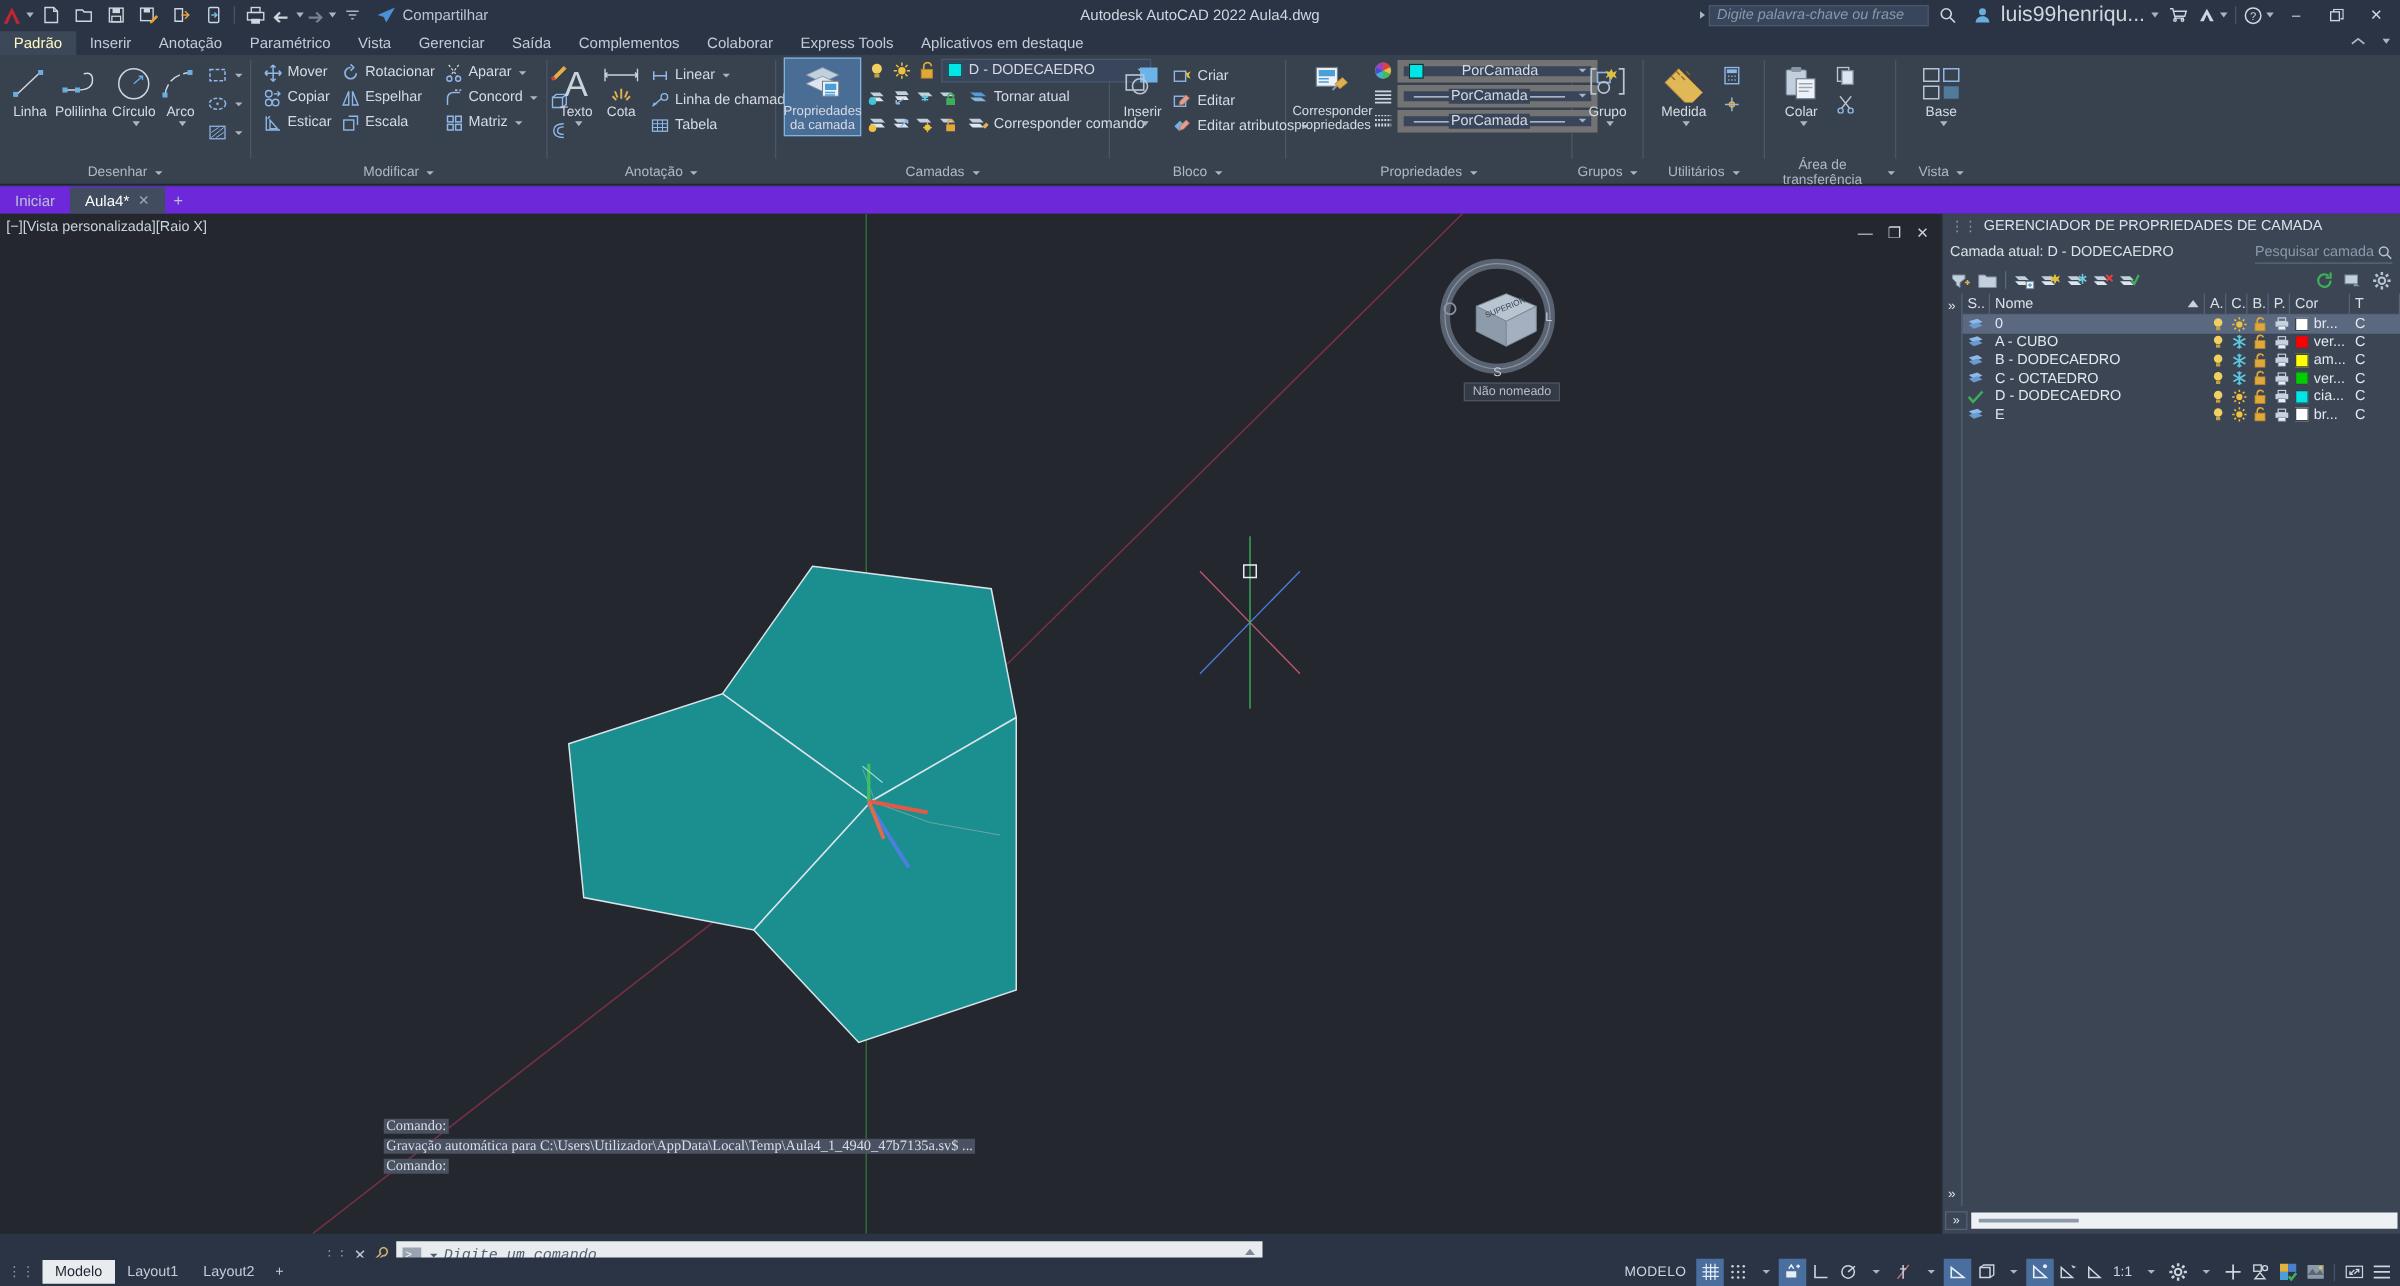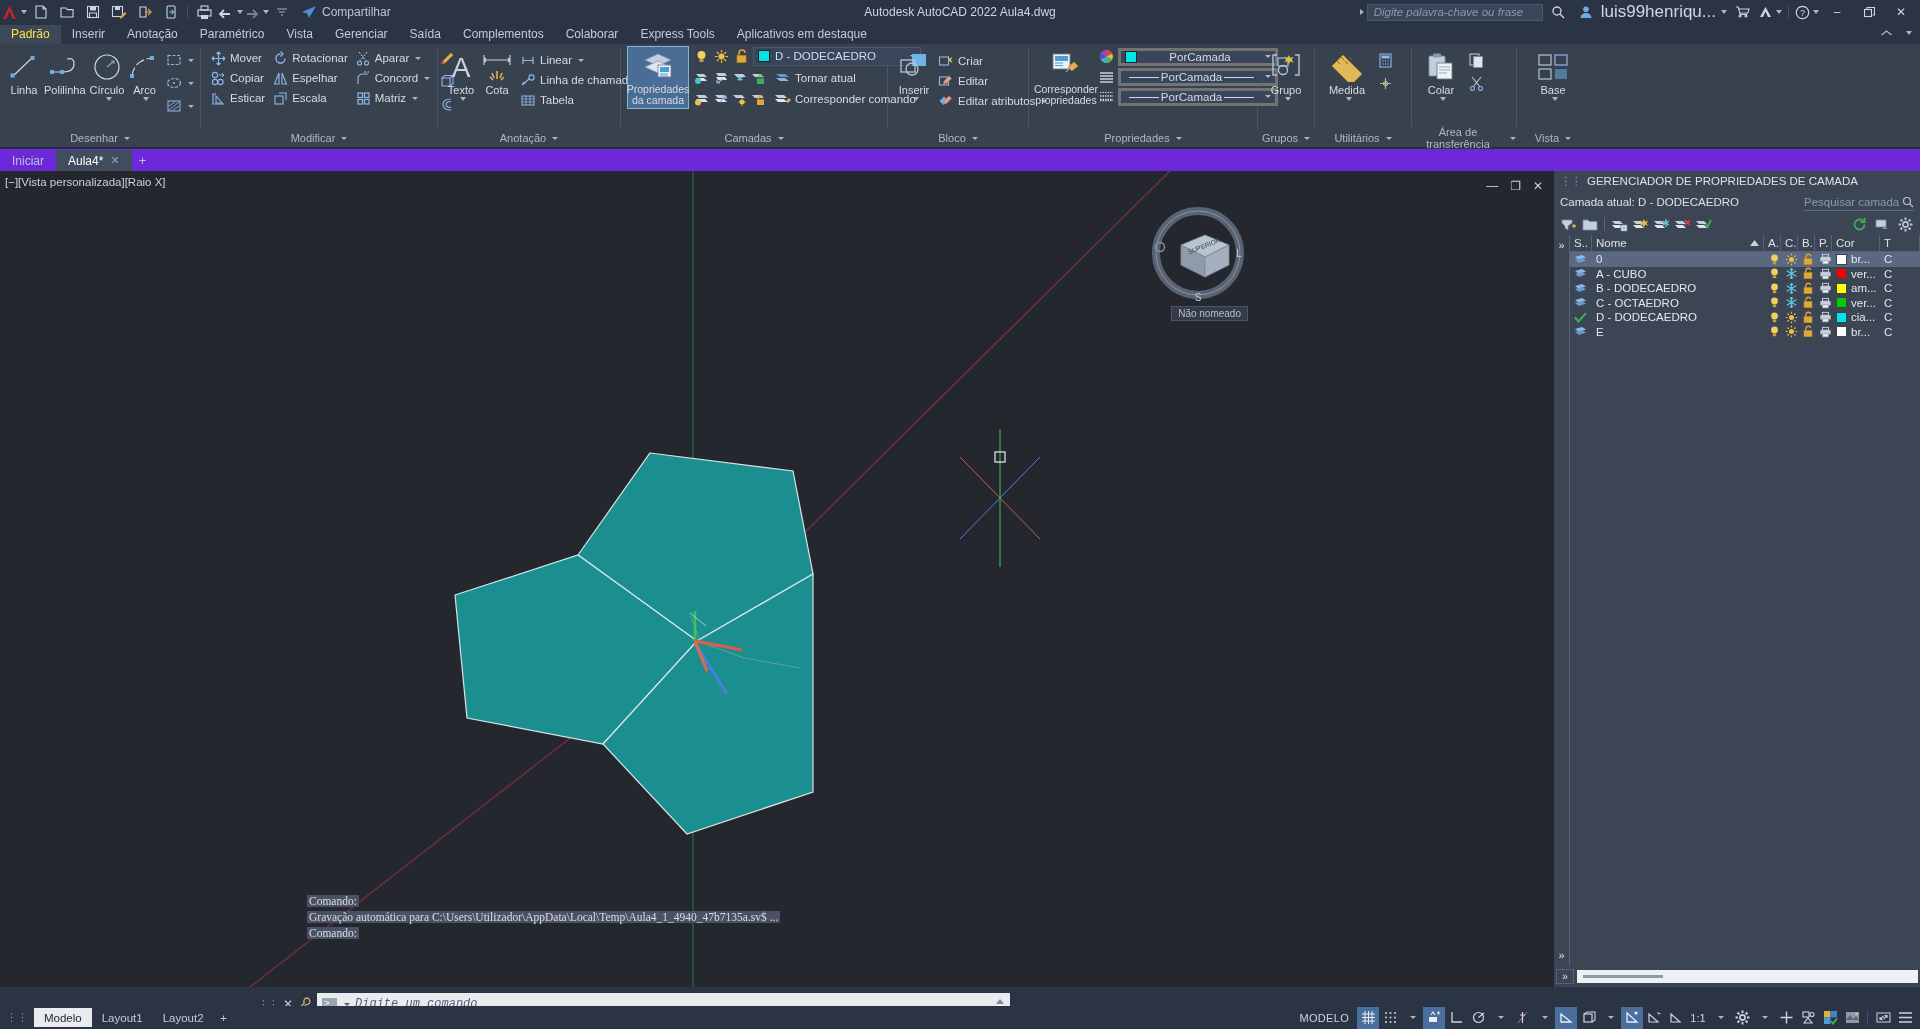--- a/index.html
+++ b/index.html
@@ -37,21 +37,21 @@
   .userlabel { font-size:17px; color:#cfd6e0; }
   .winbtn { width:30px; height:24px; display:flex;align-items:center;justify-content:center;
     font-size:12px; color:#cfd6e0; }
 
   
   .menubar {
     position:absolute; top:24px; left:0; width:1920px; height:20px;
     background:#2b3444; display:flex; align-items:flex-end; font-size:12px;
   }
   .mtab { padding:2px 11px 3px; color:#c3cbd8; cursor:default; }
-  .mtab.active { background:#3c4758; color:#fde047; }
+  .mtab.active { background:#3c4758; color:#fef9c3; }
 
   
   .ribbon {
     position:absolute; top:44px; left:0; width:1920px; height:104px;
     background:#38424f; border-bottom:1px solid #1f2733;
     display:flex; align-items:stretch;
   }
   .panel { position:relative; display:flex; flex-direction:column; padding:0 0 0 0; }
   .panel-body { flex:1; display:flex; align-items:flex-start; padding:4px 6px 0; }
   .panel-title { height:18px; text-align:center; font-size:11px; color:#aeb8c6;
@@ -70,21 +70,21 @@
     border-top:3.5px solid #aab4c2; margin-left:2px; }
   svg { display:block; }
 
   .layer-combo {
     display:flex;align-items:center;gap:5px; width:168px; height:19px;
     background:#39455a; border:1px solid #4a586e; padding:0 4px; font-size:11.5px;
   }
   .swatch { width:12px;height:12px;border:1px solid #222; }
   .prop-combo {
     display:flex;align-items:center;gap:5px; width:160px;height:18px;
-    background:#39455a;border:3px solid #737373;padding:0 4px;font-size:11.5px;
+    background:#39455a;border:5px solid #737373;padding:0 4px;font-size:11.5px;
   }
   .prop-combo .lbl { flex:1; text-align:center; }
   .linepreview { flex:1; display:flex;align-items:center;justify-content:center; position:relative;}
   .linepreview .ln { position:absolute;left:4px;right:4px;height:1px;background:#cfd6e0;top:50%;}
   .linepreview span { position:relative; background:#39455a; padding:0 2px; z-index:1;}
 
   
   .filetabs {
     position:absolute; top:149px; left:0; width:1920px; height:22px;
     background:#6d28d9; display:flex; align-items:flex-end; font-size:12px;

